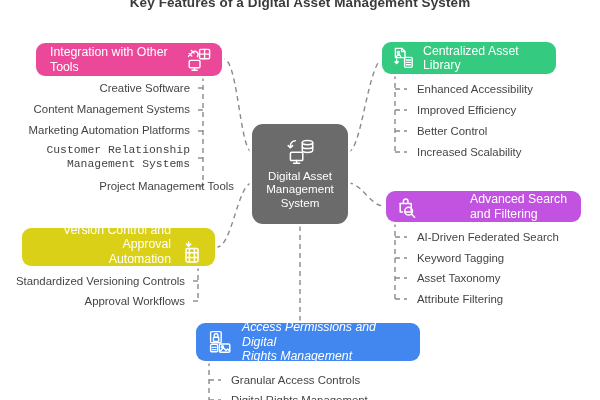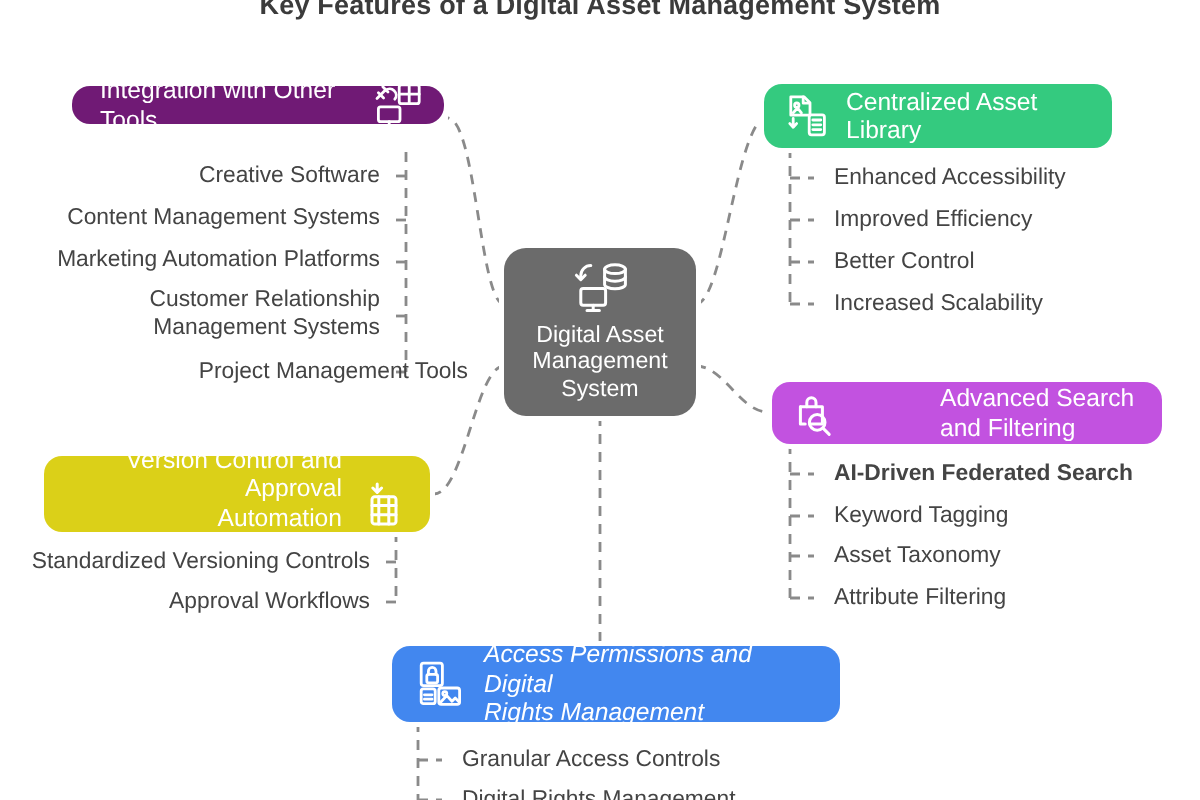--- a/index.html
+++ b/index.html
@@ -12,28 +12,28 @@
   .title{position:absolute;left:0;top:-5px;width:600px;text-align:center;
          font-size:13.5px;font-weight:bold;color:#3b3b3b;letter-spacing:0.1px;}
 
   .node{position:absolute;box-sizing:border-box;border-radius:9px;
         display:flex;align-items:center;color:#fff;
         box-shadow:0 0 0 2.5px #fff;}
   .node .lbl{font-size:12.3px;line-height:14.5px;}
   .node svg{flex:0 0 auto;display:block;}
 
   
-  #central{left:252px;top:124px;width:96px;height:84px;background:#6b6b6b;
+  #central{left:252px;top:124px;width:96px;height:100px;background:#6b6b6b;
            border-radius:11px;flex-direction:column;justify-content:center;
            text-align:center;}
   #central .lbl{font-size:11.6px;line-height:13.6px;color:#fff;padding-top:3px;}
   #central .ico{margin-bottom:1px;}
 
   
-  #n-integration{left:36px;top:43px;width:186px;height:19px;background:#701a75;
+  #n-integration{left:36px;top:43px;width:186px;height:33px;background:#ec4899;
                  padding:0 10px 0 14px;justify-content:space-between;}
   #n-integration .lbl{text-align:left;}
 
   #n-central-lib{left:382px;top:42px;width:174px;height:32px;background:#34ca7f;
                  padding:0 12px 0 10px;}
   #n-central-lib .lbl{margin-left:7px;}
 
   #n-search{left:386px;top:191px;width:195px;height:31px;background:#c252e0;
             padding:0 10px 0 10px;gap:42px;}
   #n-search .lbl{margin-left:8px;}
@@ -204,32 +204,32 @@
     </span>
     <span class="lbl">
       <span>Access Permissions and Digital</span><br>
       <span>Rights Management</span>
     </span>
   </div>
 
   <div class="leaf r" style="left:0;top:82px;width:190px;">Creative Software</div>
   <div class="leaf r" style="left:0;top:103px;width:190px;">Content Management Systems</div>
   <div class="leaf r" style="left:0;top:124px;width:190px;">Marketing Automation Platforms</div>
-  <div class="leaf r" style="left:0;top:144px;width:190px;">
+  <div class="leaf r" style="left:0;top:144px;width:190px;font-family:Liberation Mono, monospace;">
     <span>Customer Relationship</span><br>
     <span>Management Systems</span>
   </div>
   <div class="leaf r" style="left:12px;top:180px;width:190px;margin-left:32px;">Project Management Tools</div>
 
   <div class="leaf l" style="left:417px;top:83px;">Enhanced Accessibility</div>
   <div class="leaf l" style="left:417px;top:104px;">Improved Efficiency</div>
   <div class="leaf l" style="left:417px;top:125px;">Better Control</div>
   <div class="leaf l" style="left:417px;top:146px;">Increased Scalability</div>
 
-  <div class="leaf l" style="left:417px;top:231px;font-weight:bold;">AI-Driven Federated Search</div>
+  <div class="leaf l" style="left:417px;top:231px;">AI-Driven Federated Search</div>
   <div class="leaf l" style="left:417px;top:252px;">Keyword Tagging</div>
   <div class="leaf l" style="left:417px;top:272px;">Asset Taxonomy</div>
   <div class="leaf l" style="left:417px;top:293px;">Attribute Filtering</div>
 
   <div class="leaf r" style="left:0;top:275px;width:185px;">Standardized Versioning Controls</div>
   <div class="leaf r" style="left:0;top:295px;width:185px;">Approval Workflows</div>
 
   <div class="leaf l" style="left:231px;top:374px;">Granular Access Controls</div>
   <div class="leaf l" style="left:231px;top:394px;">Digital Rights Management</div>
 

